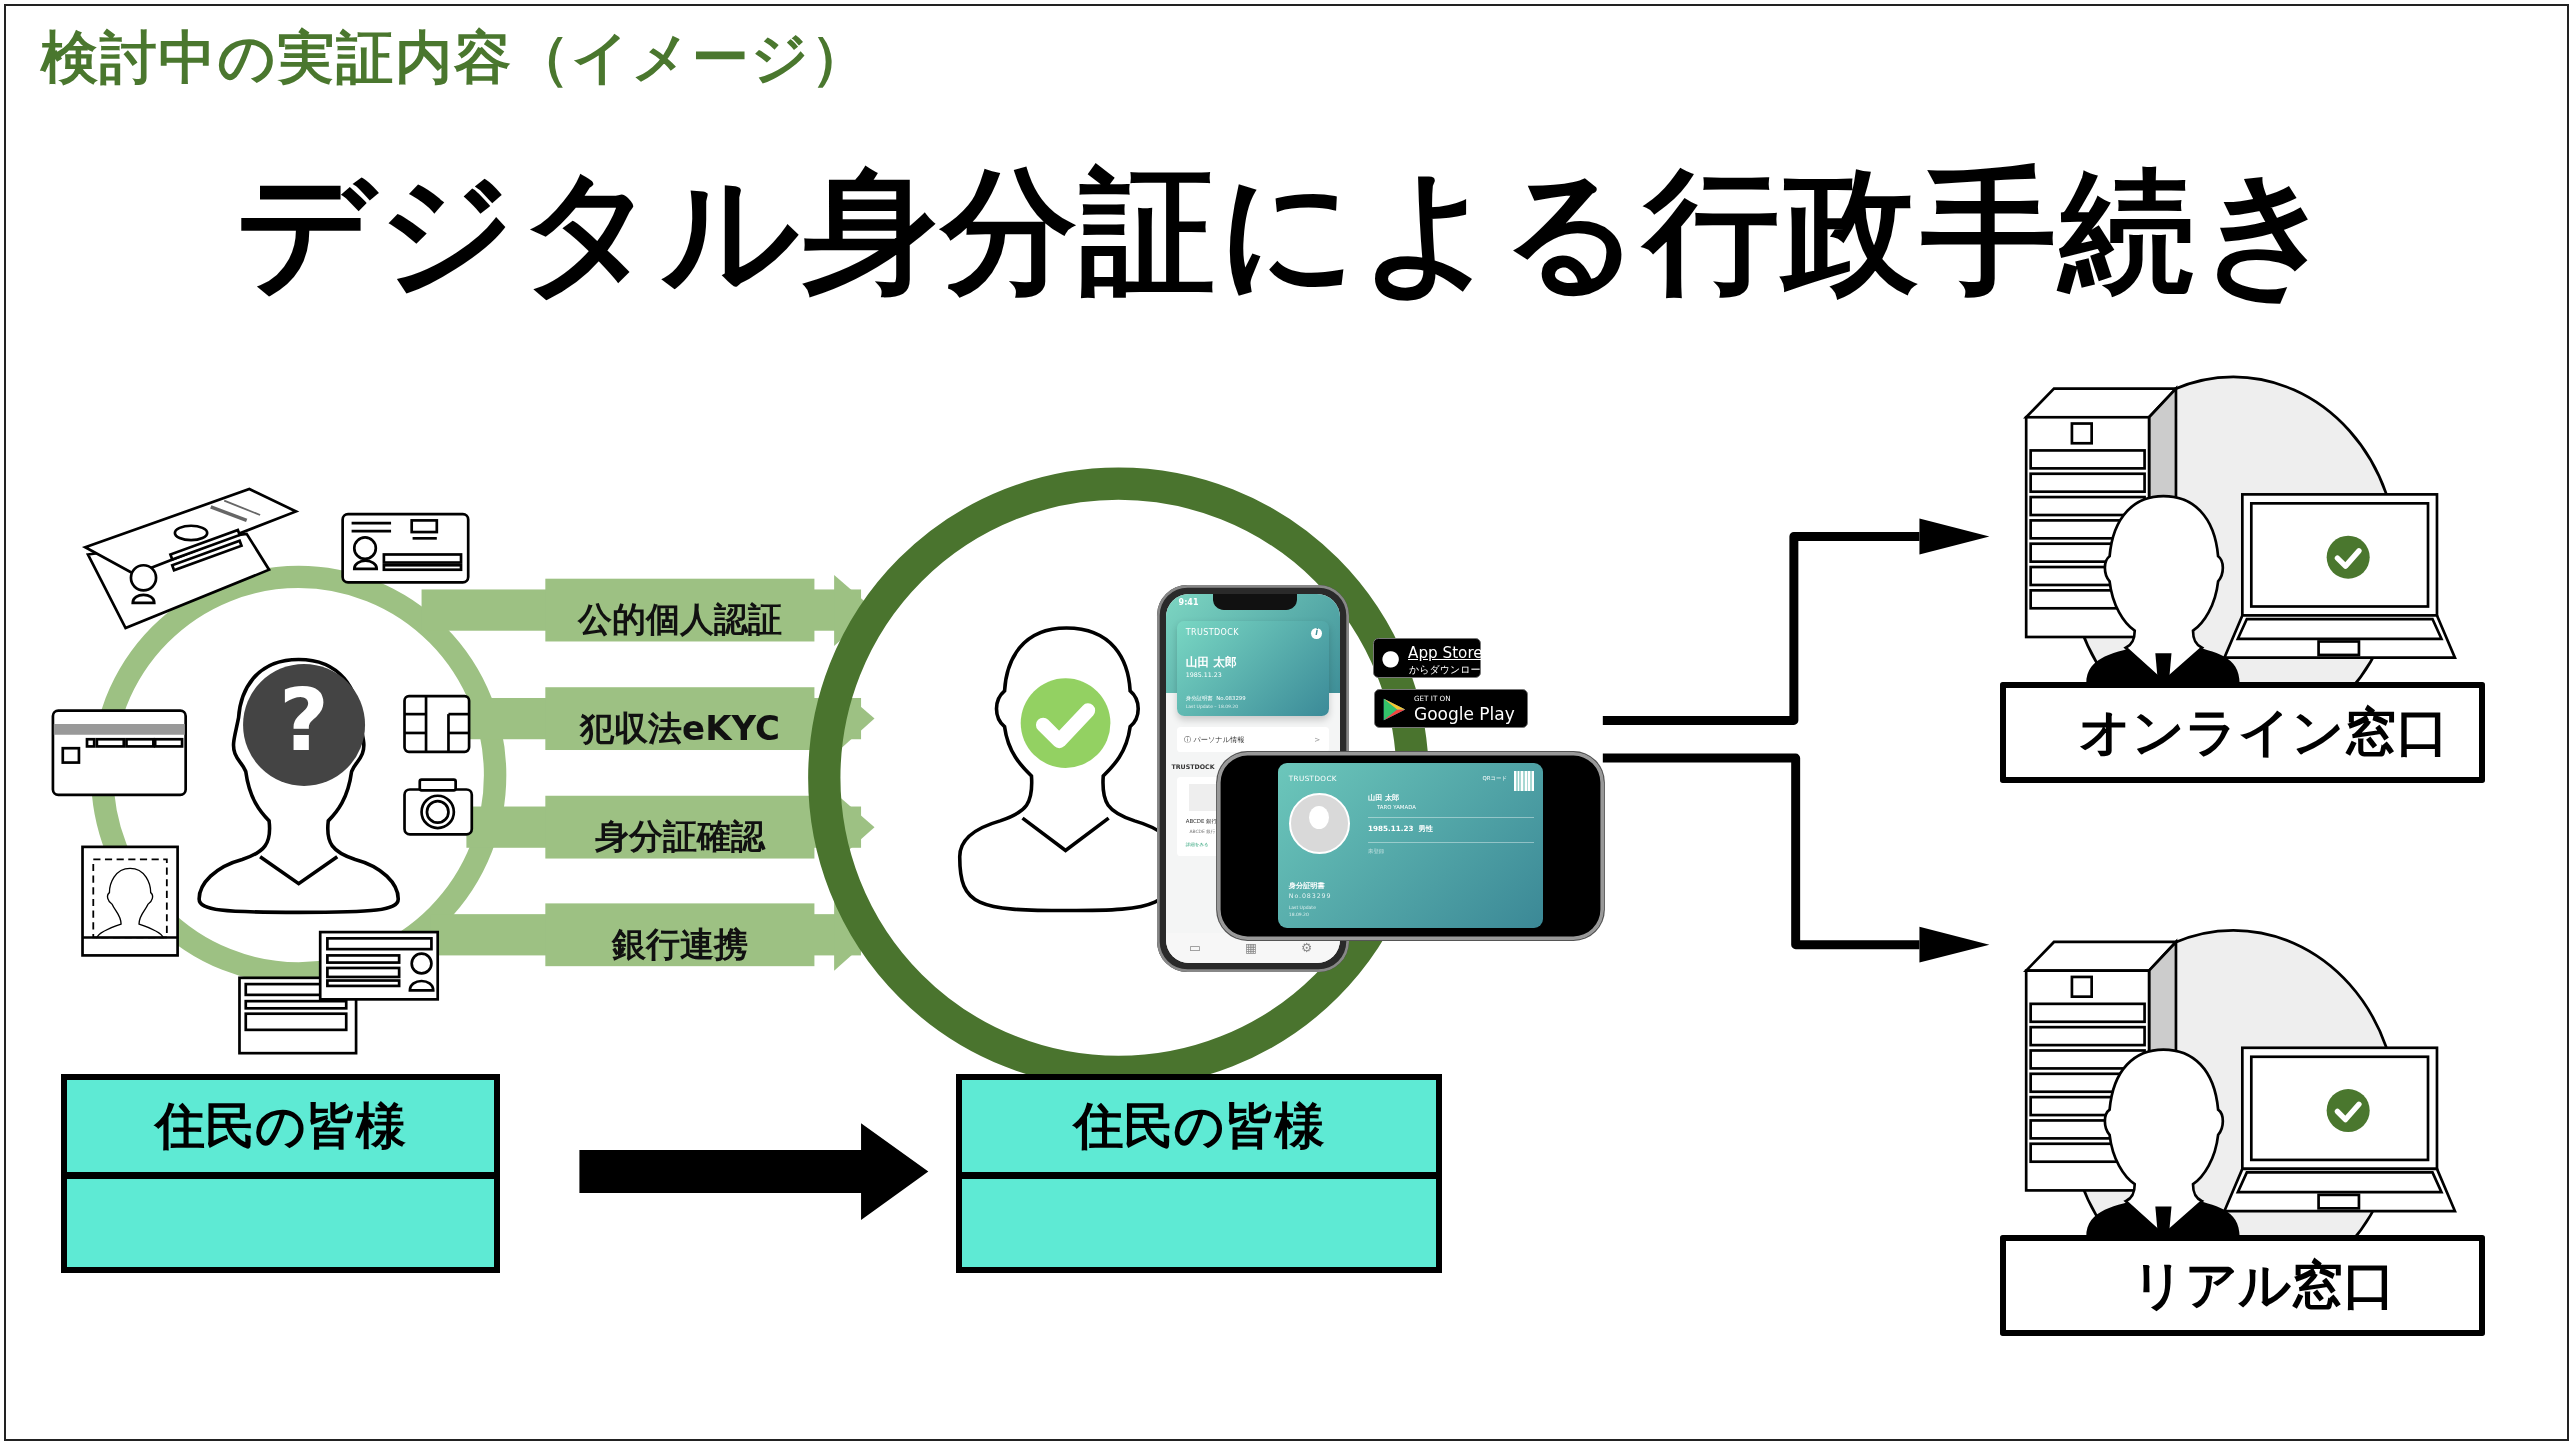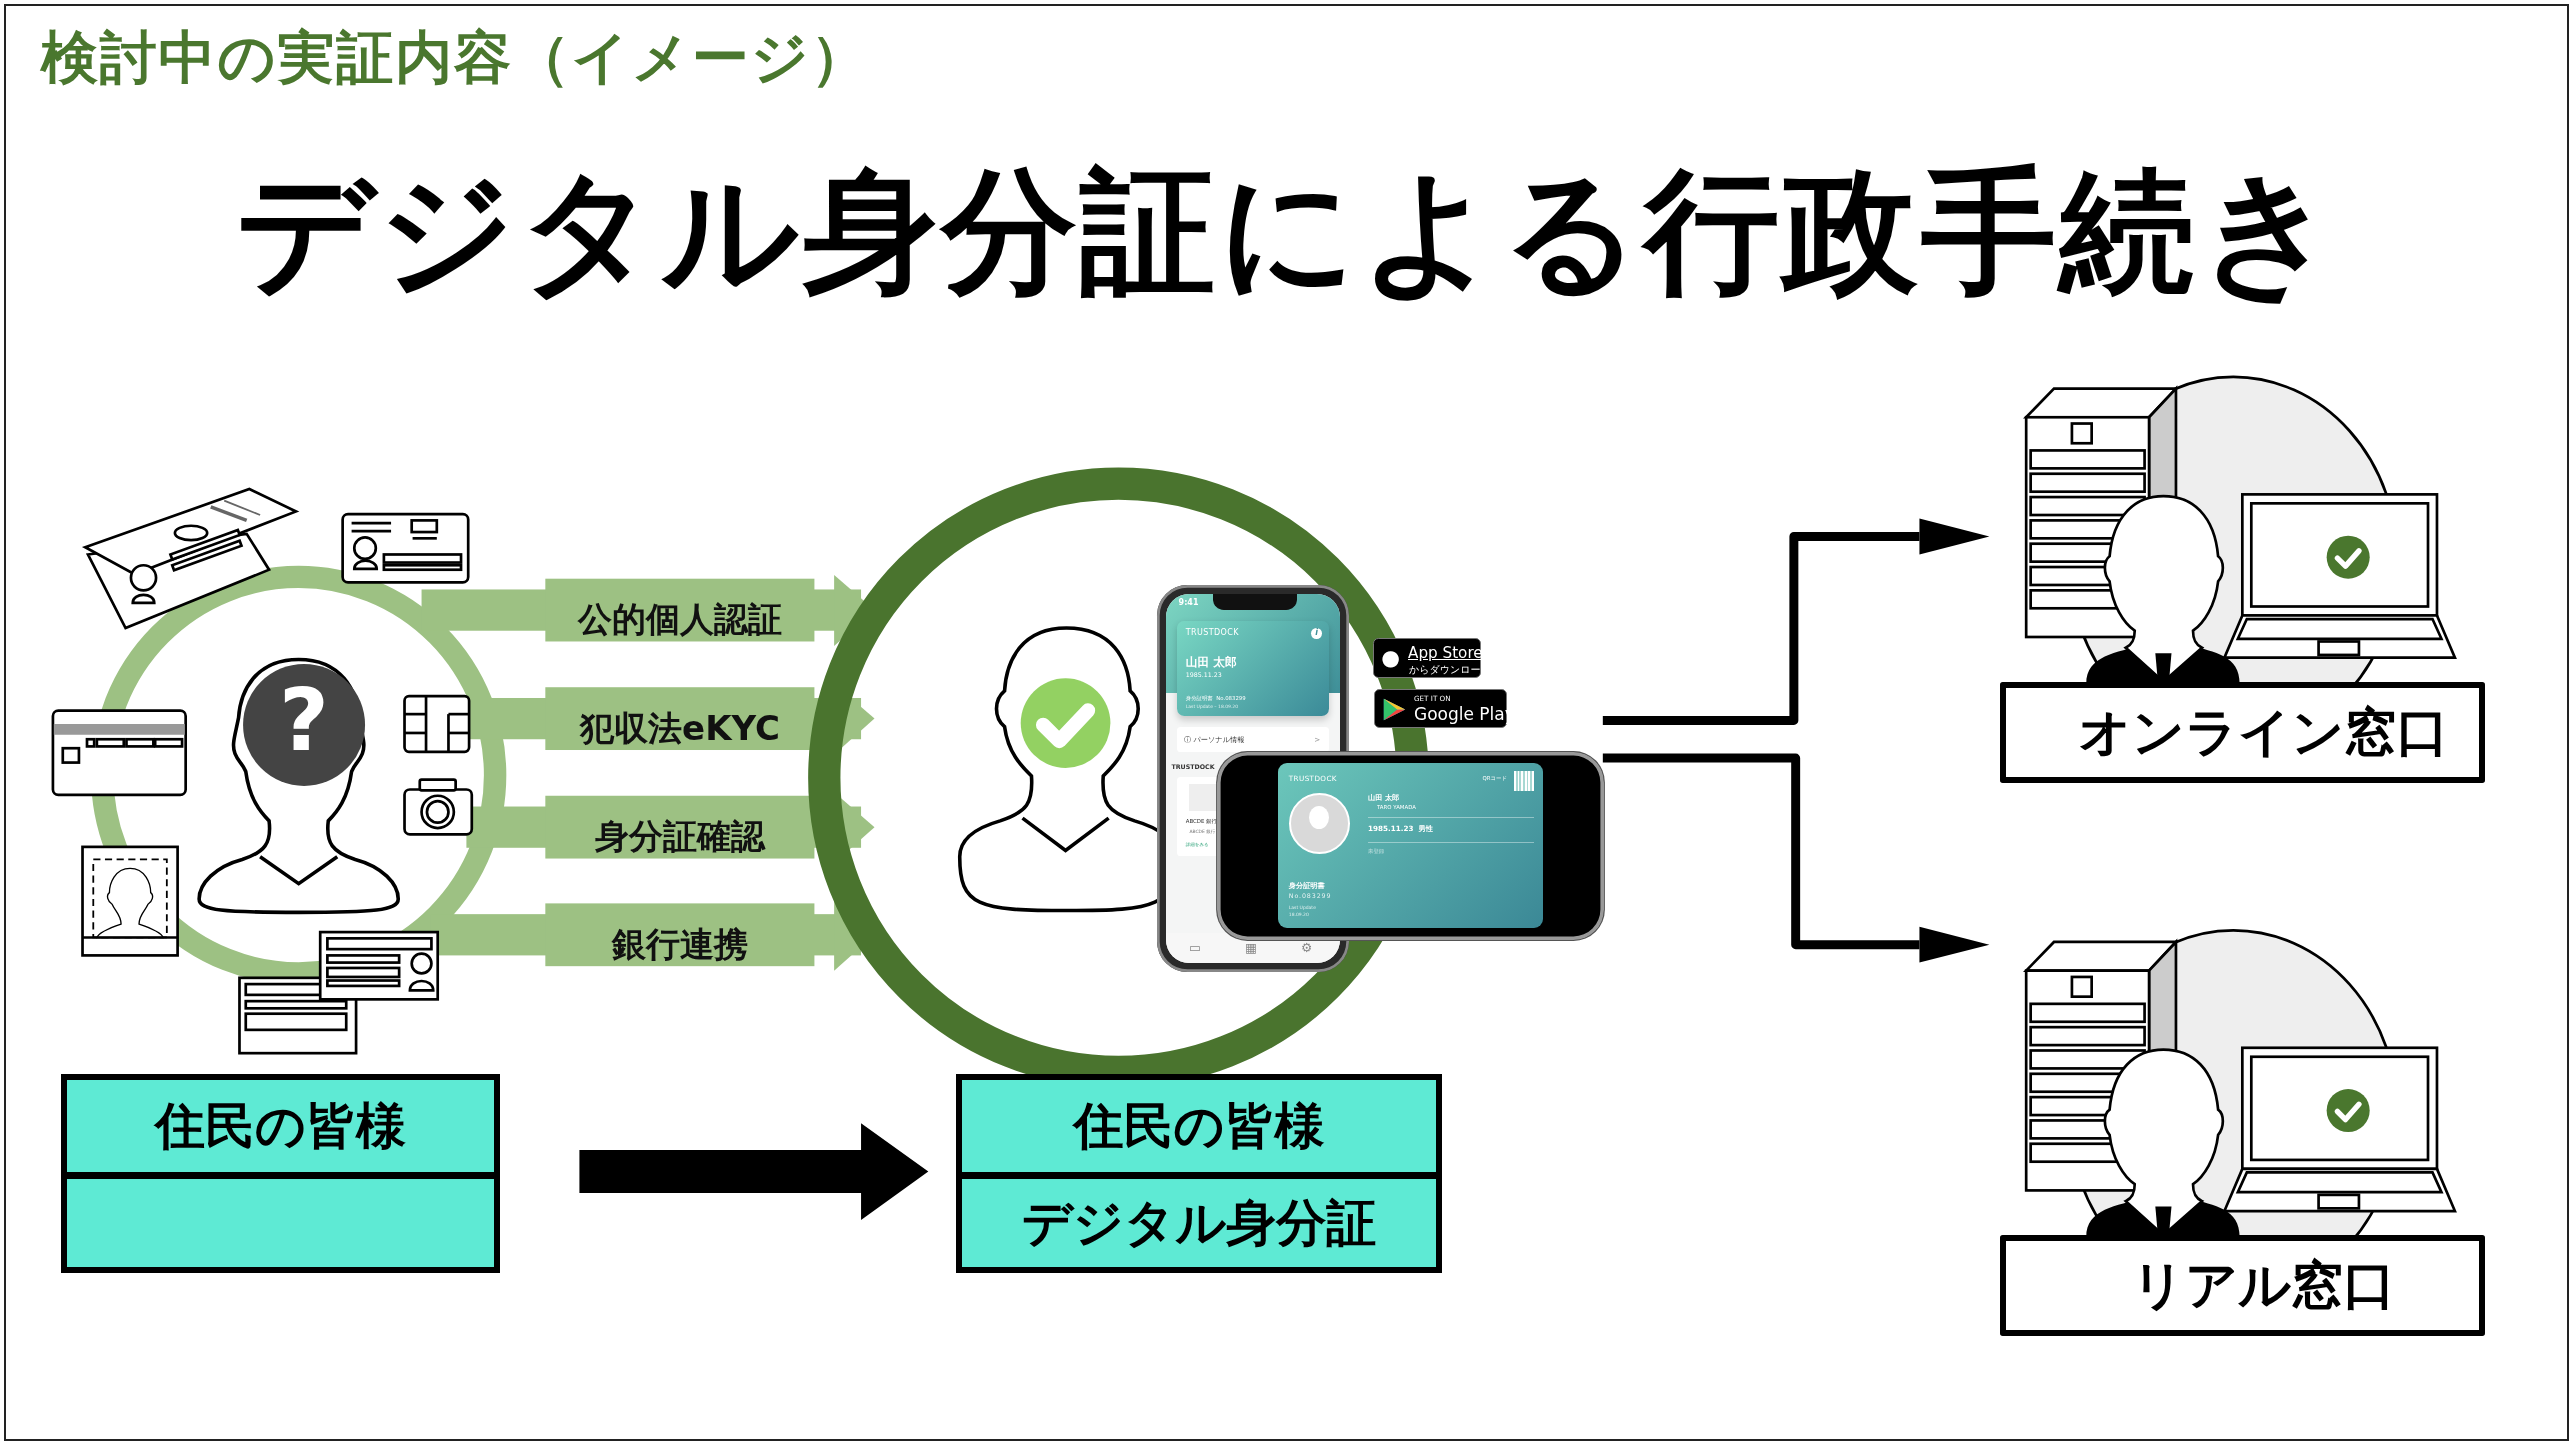--- a/index.html
+++ b/index.html
@@ -51,21 +51,21 @@
   .card-l .addr{position:absolute;left:90px;top:85px;font-size:5.4px;opacity:.6;}
   .card-l .doc{position:absolute;left:10.8px;top:118px;font-size:7.2px;font-weight:bold;}
   .card-l .no{position:absolute;left:10.8px;top:129px;font-size:6.3px;letter-spacing:0.9px;opacity:.85;}
   .card-l .lu{position:absolute;left:10.8px;top:142px;font-size:4.5px;opacity:.8;}
   .card-l .lud{position:absolute;left:10.8px;top:149px;font-size:4.5px;opacity:.8;}
   .badge{position:absolute;background:#000;border:0.9px solid #777;border-radius:5.4px;color:#fff;box-sizing:border-box;}
   .badge.apple{left:1373px;top:638px;width:108px;height:40px;}
   .badge.apple .glyph{position:absolute;left:7.2px;top:6.3px;font-size:21.5px;}
   .badge.apple .l1{position:absolute;left:34px;top:4.5px;font-size:15.2px;white-space:nowrap;text-decoration:underline;}
   .badge.apple .l2{position:absolute;left:35px;top:24px;font-size:10px;white-space:nowrap;}
-  .badge.google{left:1374px;top:689px;width:133px;height:39px;}
+  .badge.google{left:1374px;top:689px;width:154px;height:39px;}
   .badge.google .glyph{position:absolute;left:7.2px;top:7.2px;}
   .badge.google .l1{position:absolute;left:39px;top:3.6px;font-size:7.2px;white-space:nowrap;}
   .badge.google .l2{position:absolute;left:39px;top:13.5px;font-size:17px;white-space:nowrap;}
 </style>
 </head>
 <body>
 
 <div class="frame"></div>
 
 <div class="subtitle">検討中の実証内容（イメージ）</div>
@@ -334,18 +334,17 @@
 </div>
 
 <div class="label-box" style="left:61px;top:1074px;width:439px;height:199px;">
   <div class="cell" style="top:0;height:92px;">住民の皆様</div>
   <div class="divider" style="top:92px;"></div>
 </div>
 
 <div class="label-box" style="left:956px;top:1074px;width:486px;height:199px;">
   <div class="cell" style="top:0;height:92px;">住民の皆様</div>
   <div class="divider" style="top:92px;"></div>
-  <div class="cell" style="top:100px;height:87px;">デジタル身分証</div>
 </div>
 
 <div class="window-label" style="left:2000px;top:682px;width:485px;height:101px;">オンライン窓口</div>
 <div class="window-label" style="left:2000px;top:1235px;width:485px;height:101px;">リアル窓口</div>
 
 
 </body></html>

